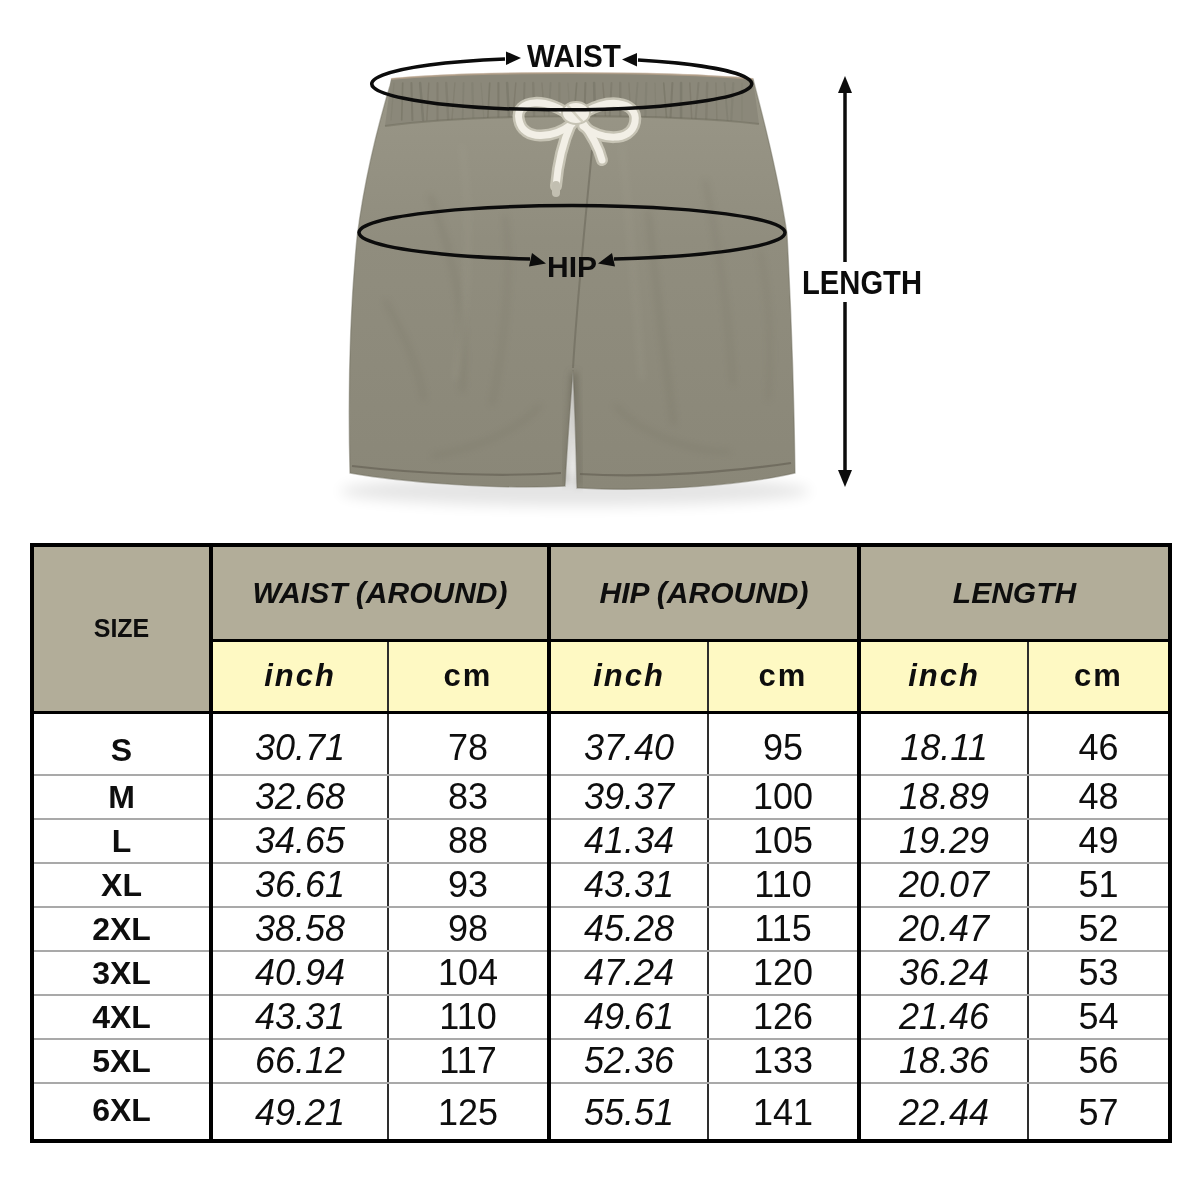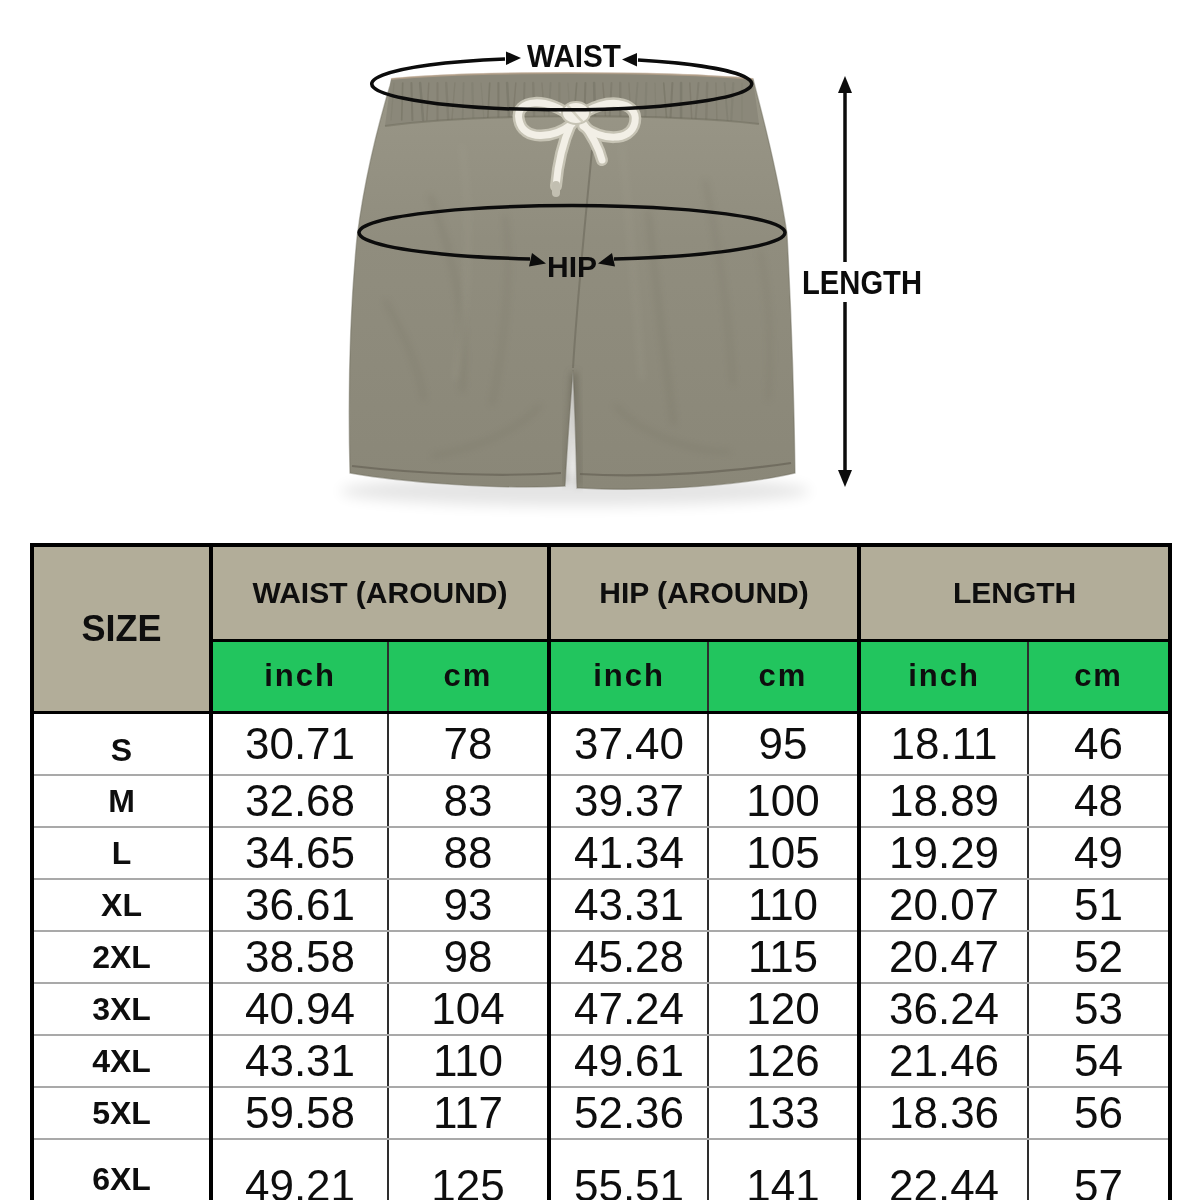--- a/index.html
+++ b/index.html
@@ -19,34 +19,34 @@
     position:absolute;left:30px;top:543px;width:1138px;
     border-collapse:collapse;table-layout:fixed;
     border:4px solid #000;color:#0e0e0e;
   }
   .size-table td,.size-table th{
     padding:0;text-align:center;vertical-align:middle;overflow:hidden;
   }
   .group-row{height:95px;}
   .unit-row{height:72px;}
   .head-khaki{background:#b2ad99;}
-  .head-light{background:#22c55e;}
+  .head-light{background:#fef9c3;}
   .group-head{font-size:30px;font-weight:700;border-bottom:3px solid #000;}
-  .size-head{font-size:36px;font-weight:700;border-bottom:3px solid #000;}
+  .size-head{font-size:25px;font-weight:700;border-bottom:3px solid #000;}
   .unit-head{font-size:31px;font-weight:700;letter-spacing:2px;border-bottom:3px solid #000;}
-  .sep-thick{border-left:4px solid #000;}
+  .sep-thick{border-left:4px solid #000;font-style:italic;}
   .sep-thin{border-left:2px solid #2e2e2e;}
   tr.data-row{height:44px;}
   tr.data-row td{border-bottom:2px solid #a9a9a9;background:#fff;}
   tr.data-row td.size-cell{font-size:32px;font-weight:700;}
-  tr.data-row td.num-cell{font-size:44px;font-weight:400;margin-top:29px;}
+  tr.data-row td.num-cell{font-size:36px;font-weight:400;margin-top:29px;}
   tr.data-row.first-row{height:63px;}
   tr.data-row.first-row td{vertical-align:bottom;padding-bottom:5px;}
   tr.data-row.last-row{height:58px;}
-  tr.data-row.last-row td{vertical-align:top;padding-top:21px;border-bottom:none;}
+  tr.data-row.last-row td{vertical-align:top;padding-top:8px;border-bottom:none;}
 </style>
 </head>
 <body>
 
 <div id="stage">
 
   <svg id="diagram" viewBox="0 0 1200 543" xmlns="http://www.w3.org/2000/svg">
     <defs>
       <linearGradient id="fab" x1="0" y1="0" x2="0" y2="1">
         <stop offset="0" stop-color="#9a9788"></stop>
@@ -274,21 +274,21 @@
           <td class="size-cell">4XL</td>
           <td class="num-cell sep-thick">43.31</td>
           <td class="num-cell sep-thin">110</td>
           <td class="num-cell sep-thick">49.61</td>
           <td class="num-cell sep-thin">126</td>
           <td class="num-cell sep-thick">21.46</td>
           <td class="num-cell sep-thin">54</td>
         </tr>
         <tr class="data-row">
           <td class="size-cell">5XL</td>
-          <td class="num-cell sep-thick">59.58</td>
+          <td class="num-cell sep-thick">66.12</td>
           <td class="num-cell sep-thin">117</td>
           <td class="num-cell sep-thick">52.36</td>
           <td class="num-cell sep-thin">133</td>
           <td class="num-cell sep-thick">18.36</td>
           <td class="num-cell sep-thin">56</td>
         </tr>
         <tr class="data-row last-row">
           <td class="size-cell">6XL</td>
           <td class="num-cell sep-thick">49.21</td>
           <td class="num-cell sep-thin">125</td>

